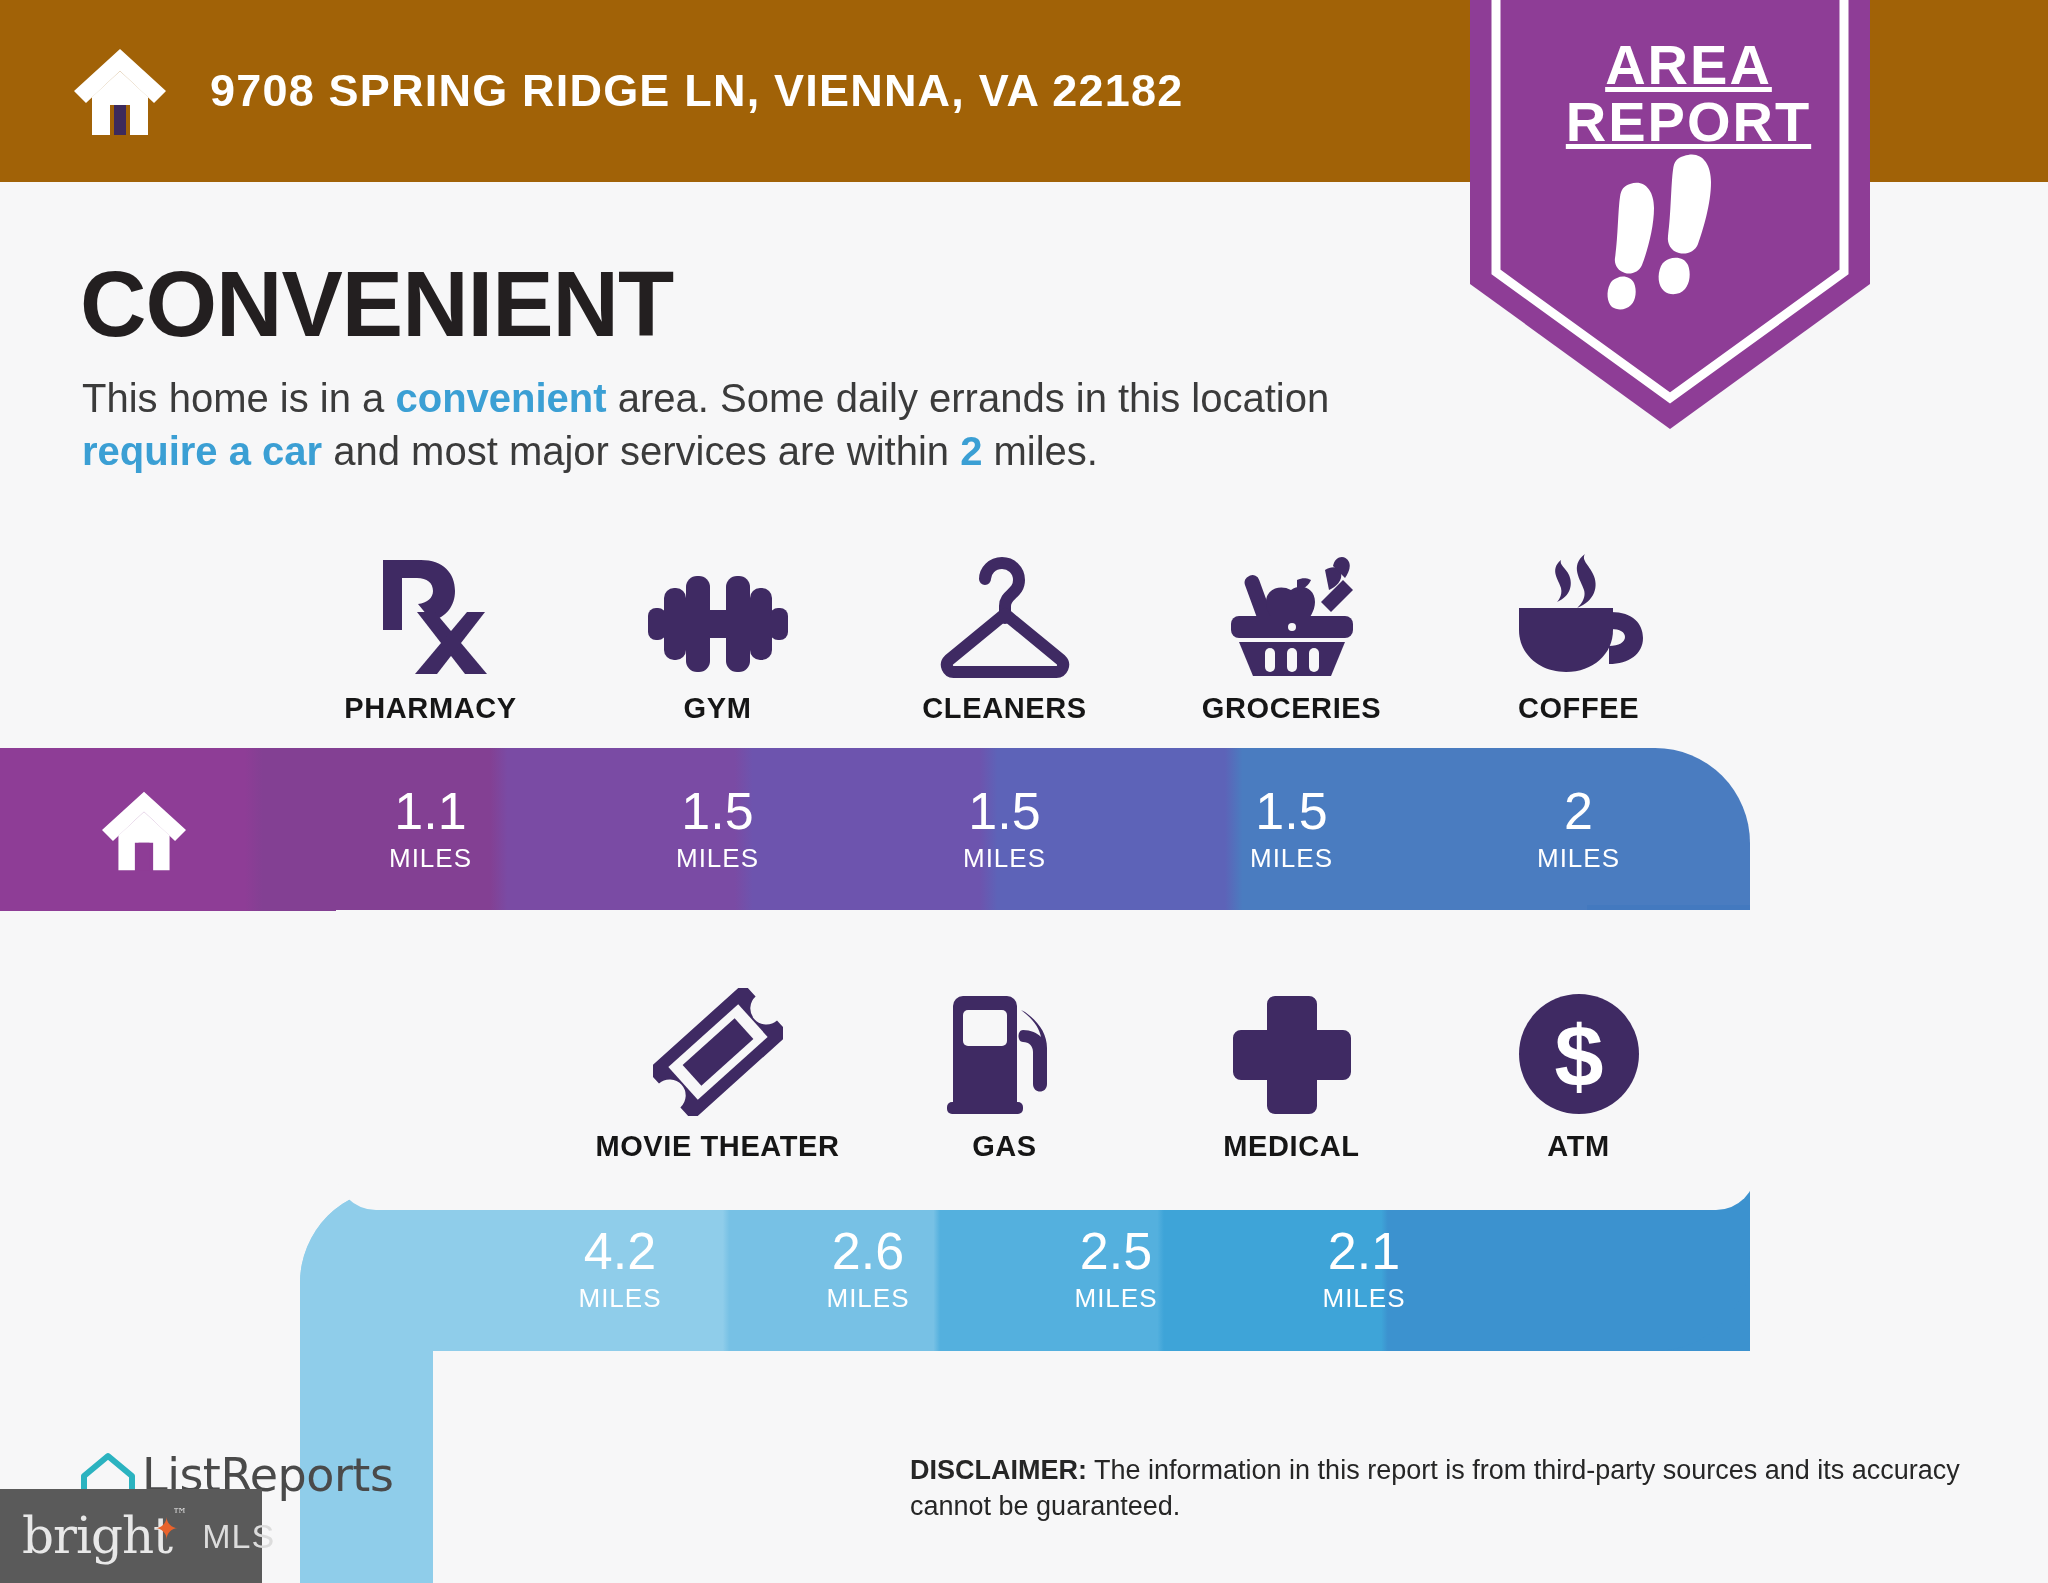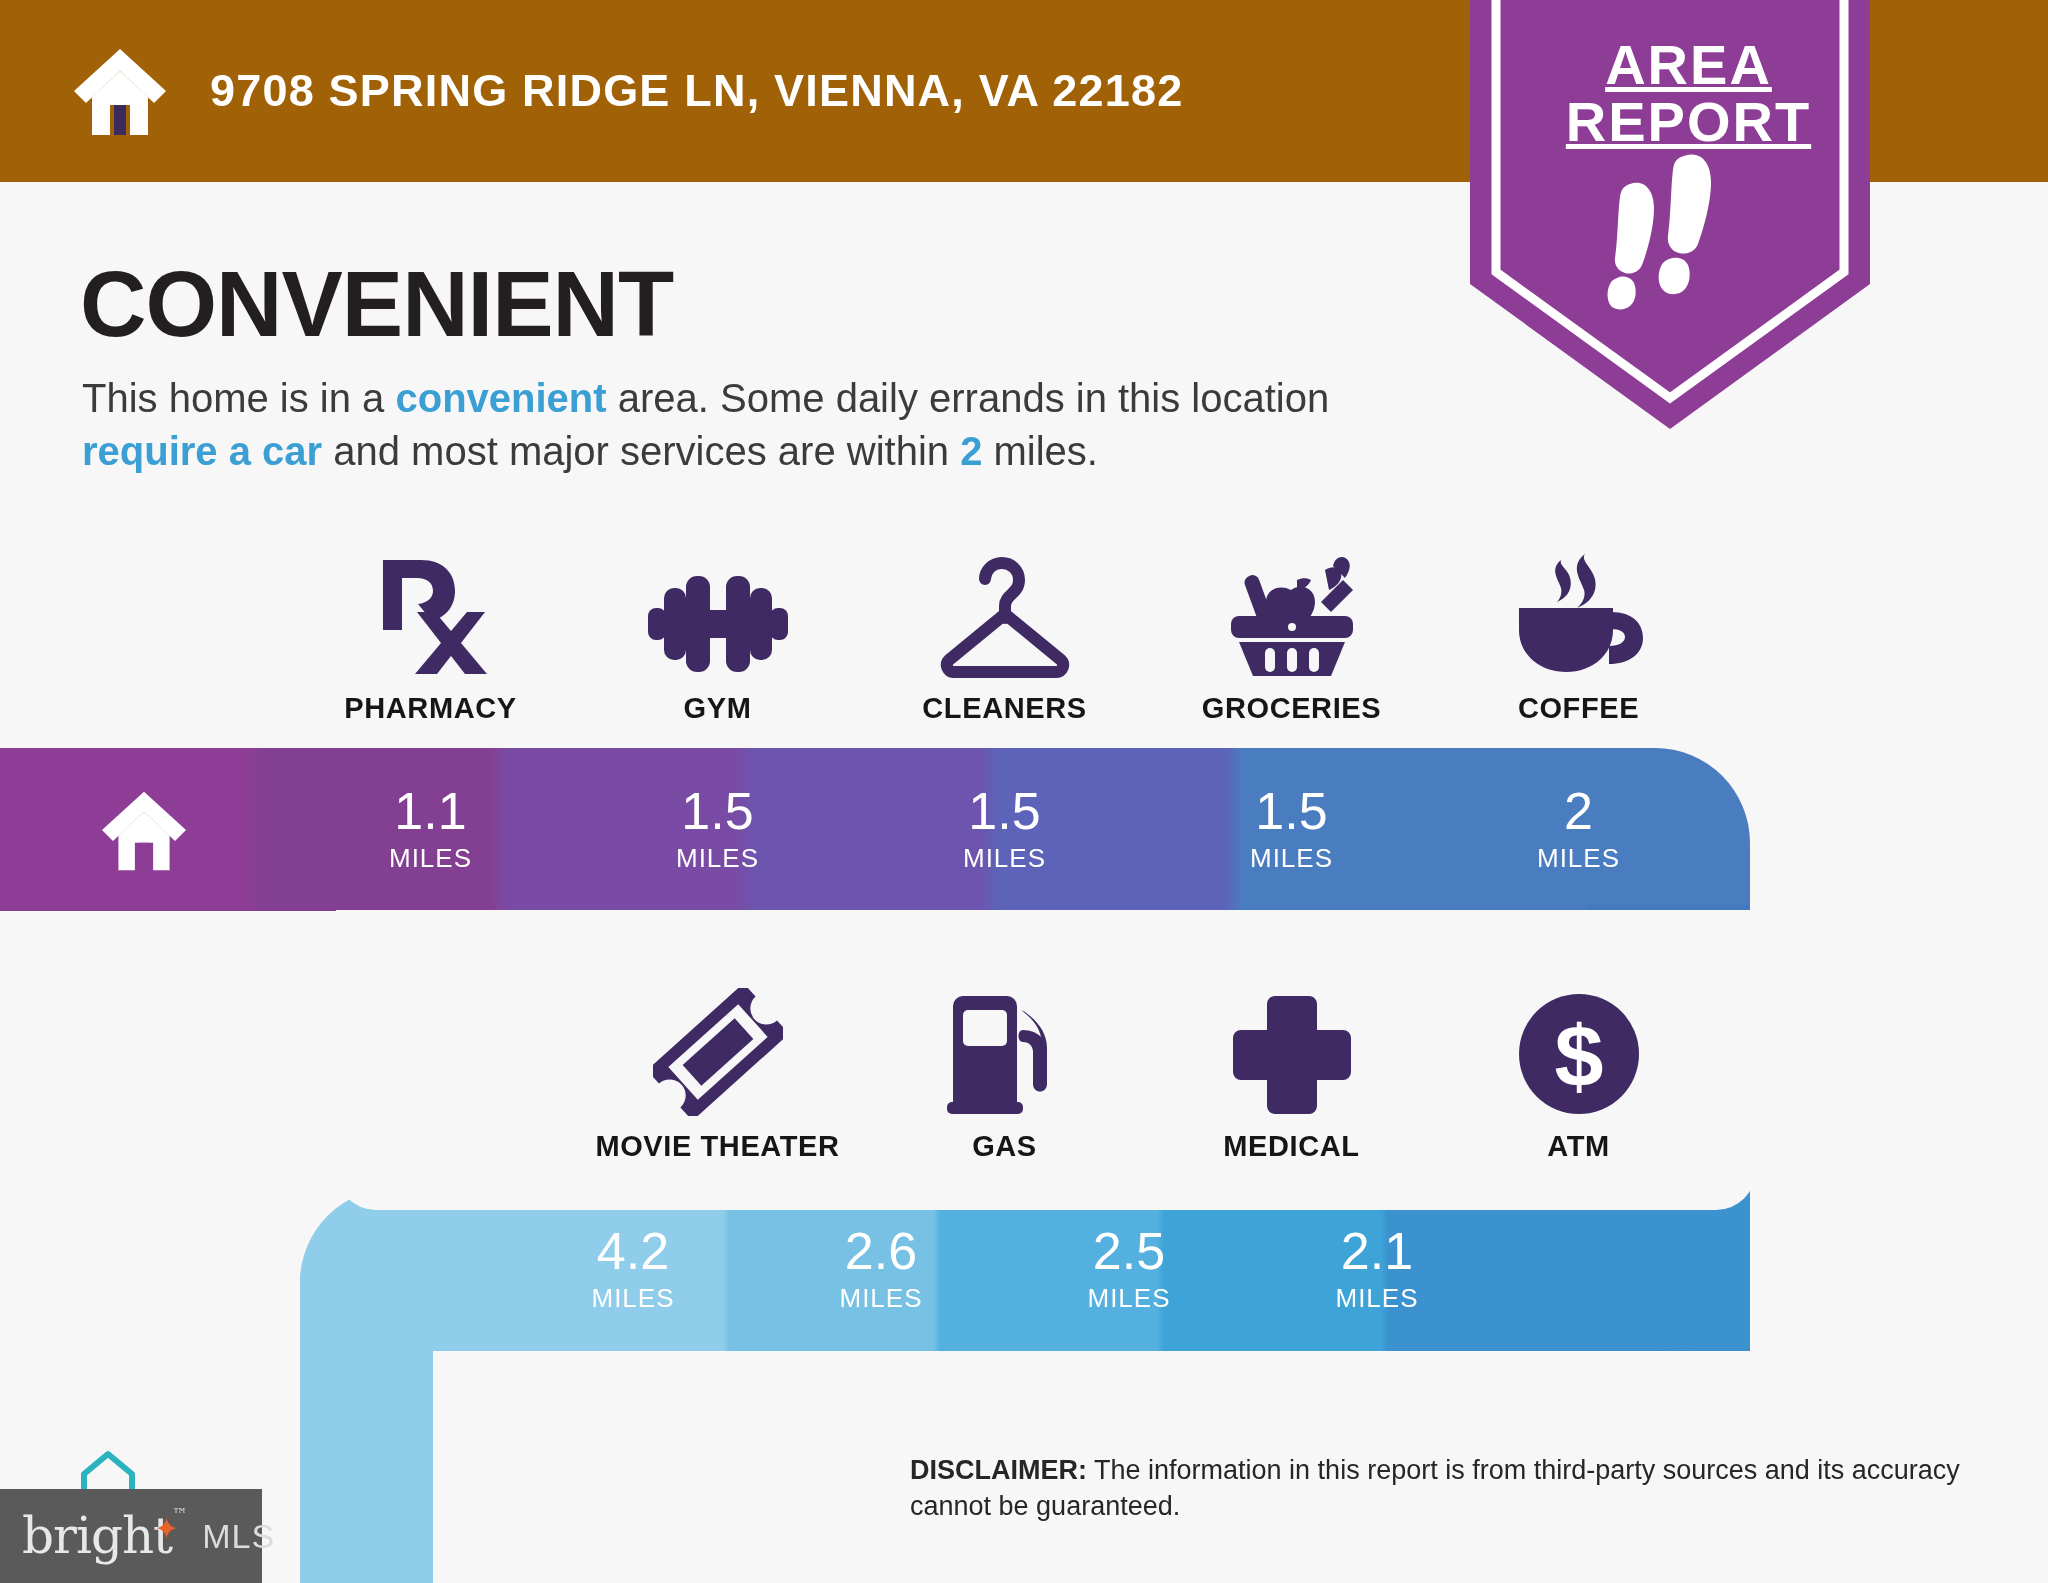--- a/index.html
+++ b/index.html
@@ -71,21 +71,21 @@
   .iconcell .glyph svg { display:block; }
   .iconcell .cap {
     margin-top:14px;
     font-size:29px; font-weight:700; color:#161616; letter-spacing:0.6px;
     white-space:nowrap;
   }
 
   
   .tilerow { position:absolute; z-index:15; display:flex; }
   .tilerow1 { left:0; top:748px; height:163px; width:2048px; }
-  .tilerow2 { left:13px; top:1188px; height:163px; width:1736px; }
+  .tilerow2 { left:0; top:1188px; height:163px; width:1736px; }
   .tile {
     width:287px; height:163px;
     display:flex; flex-direction:column;
     align-items:center; justify-content:center;
     color:#fff;
   }
   .tile .num { font-size:52px; font-weight:400; line-height:1.0; }
   .tile .unit { font-size:26px; font-weight:400; letter-spacing:1px; margin-top:6px; }
   .tile.home { }
   .tile.home svg { display:block; }
@@ -410,20 +410,21 @@
   </div>
   <div class="tile blank"></div>
 </div>
 
 <div class="footer-logo">
   <span class="lr-house">
     <svg width="56" height="50" viewBox="0 0 56 50">
       <path fill="none" stroke="#2bb3c0" stroke-width="6" stroke-linejoin="round" d="M4 26 L28 6 L52 26 V44 a2 2 0 0 1 -2 2 H6 a2 2 0 0 1 -2 -2 Z"></path>
     </svg>
   </span>
+  <span class="lr-text">ListReports</span>
 </div>
 
 <div class="mls-badge">
   <span class="bright"><span>bright</span><span class="star">✦</span><span class="tm">™</span></span>
   <span class="mls">MLS</span>
 </div>
 
 <div class="disclaimer">
   <b>DISCLAIMER:</b><span> The information in this report is from third-party sources and its accuracy cannot be guaranteed.</span>
 </div>

